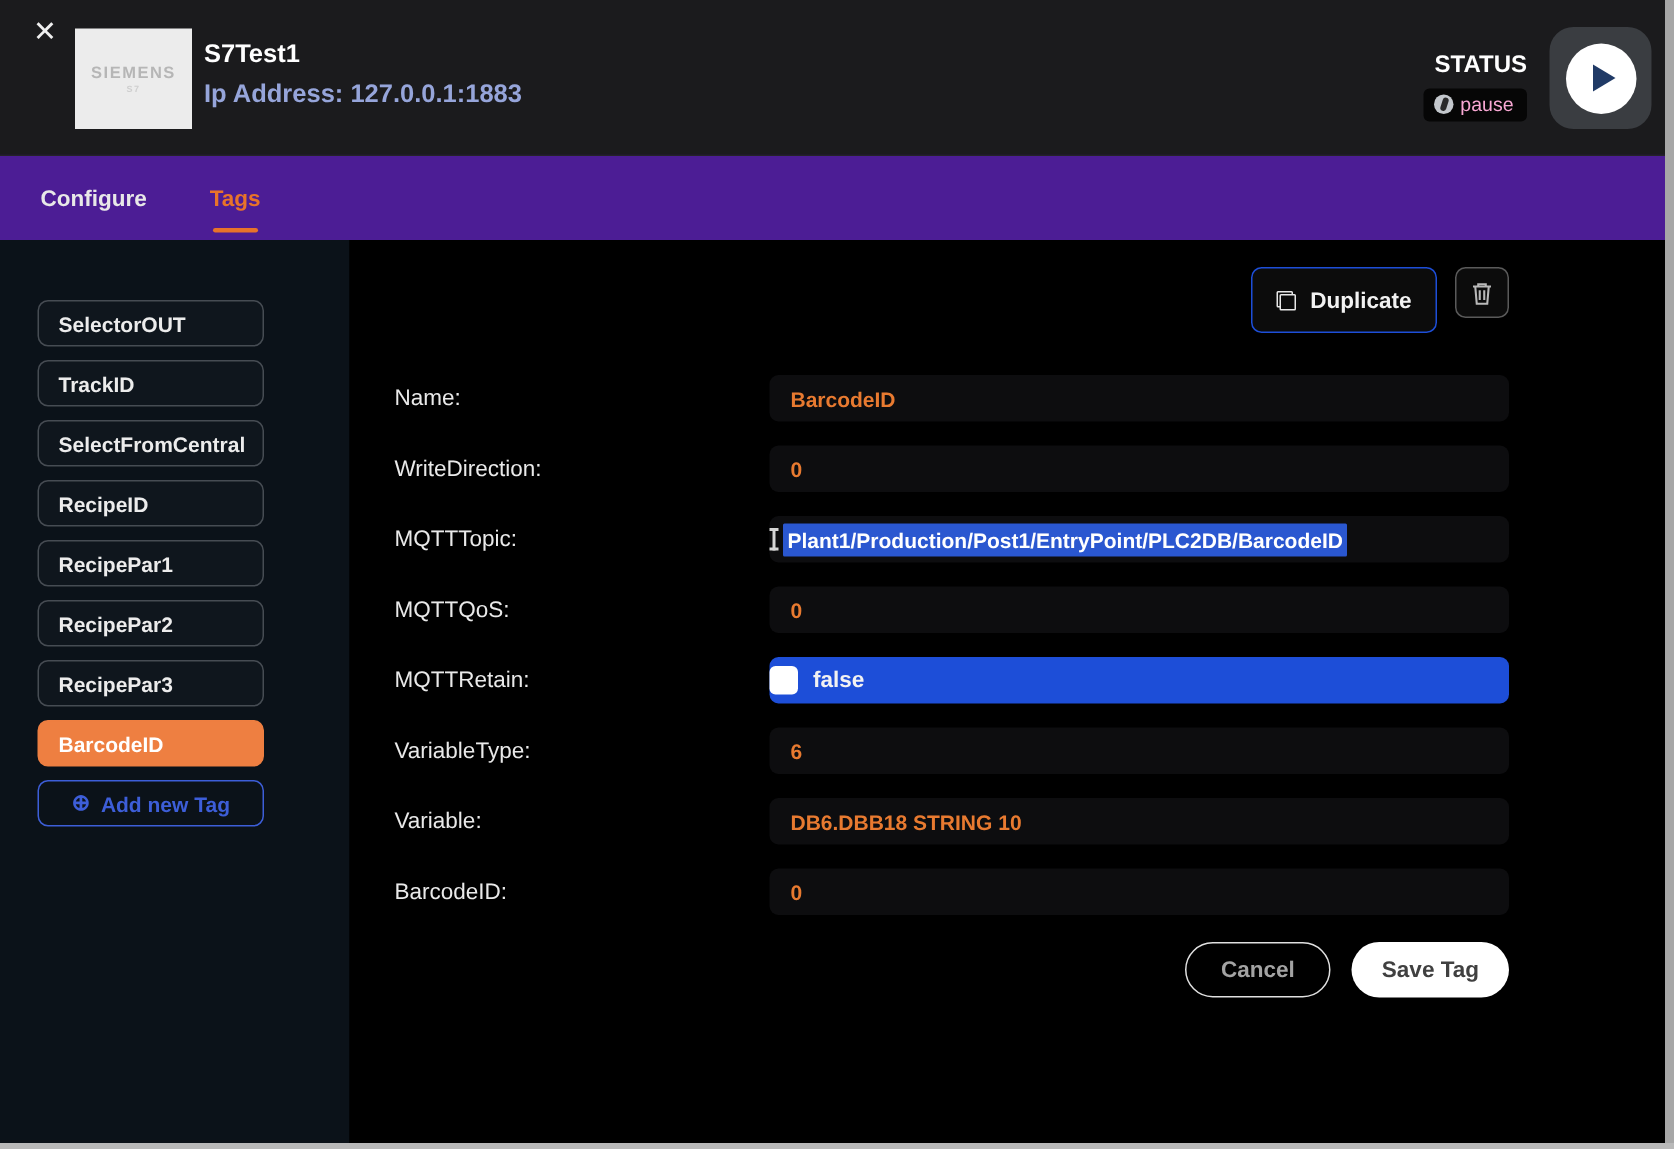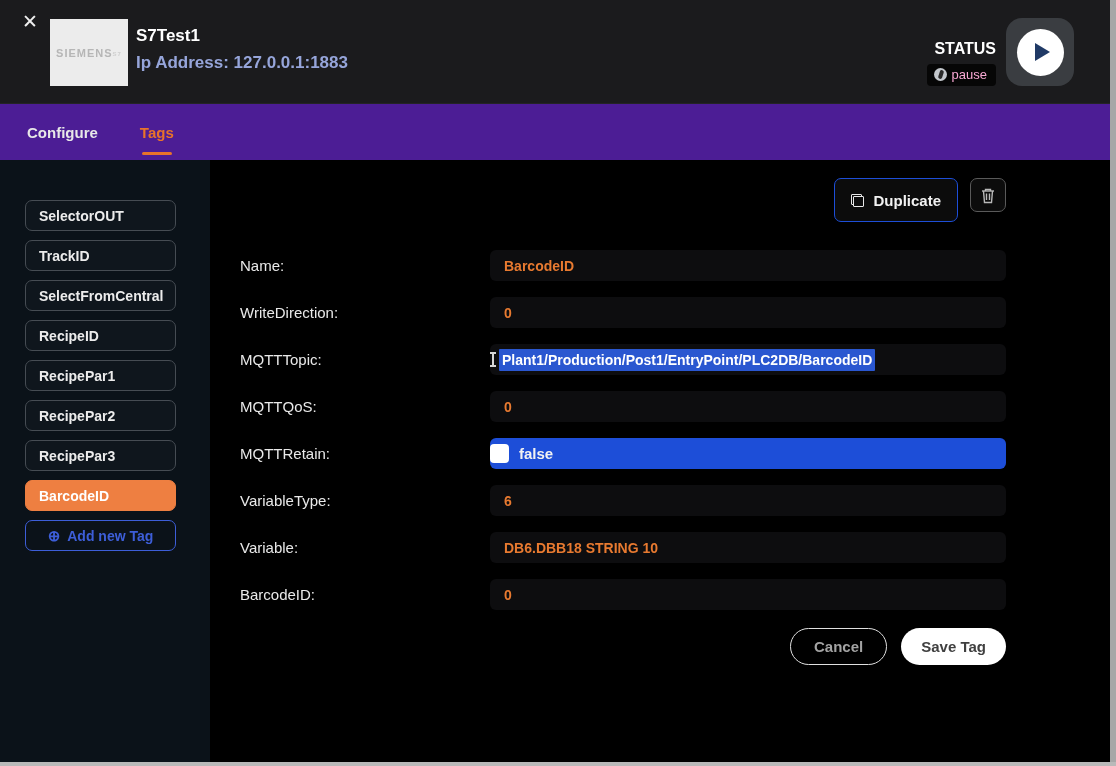--- a/index.html
+++ b/index.html
@@ -9,27 +9,27 @@
 
   
   .edge-right { position:absolute; top:0; right:0; width:6px; height:766px; background:#a7a7a7; z-index:50; }
   .edge-bottom{ position:absolute; left:0; bottom:0; width:1116px; height:4px; background:#b9b9b9; z-index:50; }
 
   
   .app-header { position:relative; height:103px; background:#1b1b1d; display:flex; align-items:flex-start; }
   .close-btn { position:absolute; left:22px; top:12px; color:#f0f0f0; font-size:19px; line-height:1;
     cursor:default; font-weight:400; }
   .logo { position:absolute; left:50px; top:19px; width:78px; height:67px; background:#ececec;
-    display:flex; flex-direction:row; align-items:center; justify-content:center; }
+    display:flex; flex-direction:column; align-items:center; justify-content:center; }
   .logo-brand { color:#b6b6b6; font-weight:700; font-size:11px; letter-spacing:1px; }
   .logo-sub { color:#cfcfcf; font-weight:700; font-size:6px; margin-top:2px; letter-spacing:1px;}
   .title-block { position:absolute; left:136px; top:26px; }
   .app-title { color:#fff; font-weight:700; font-size:17px; }
   .app-subtitle { color:#96a5da; font-weight:700; font-size:17px; margin-top:7px; }
-  .header-right { position:absolute; right:42px; top:18px; display:flex; align-items:flex-end; gap:10px; }
+  .header-right { position:absolute; right:15px; top:18px; display:flex; align-items:center; gap:15px; }
   .status-block { display:flex; flex-direction:column; align-items:flex-end; margin-top:12px; }
   .status-label { color:#fff; font-weight:700; font-size:16px; }
   .status-badge { margin-top:6px; background:#060606; border-radius:4px; padding:3px 9px 4px 7px;
     display:flex; align-items:center; gap:5px; }
   .pause-icon { width:13px; height:13px; border-radius:50%; background:#c3c7cc; position:relative; overflow:hidden;}
   .pause-icon::after { content:""; position:absolute; left:5px; top:2px; width:4px; height:9px;
     background:#2a2a2a; border-radius:2px; transform:rotate(18deg); }
   .status-value { color:#f9a8d4; font-size:13px; font-weight:400; }
   .play-btn { width:68px; height:68px; border-radius:16px; background:#3a3d41; display:flex;
     align-items:center; justify-content:center; cursor:pointer; }
@@ -42,21 +42,21 @@
   .tab-bar { height:57px; background:#4c1d95; display:flex; align-items:center; padding-left:27px; gap:42px;
     border-top:1px solid #242426; }
   .tab { position:relative; font-size:15px; font-weight:600; color:#e8e8e8; height:100%; display:flex;
     align-items:center; cursor:pointer; }
   .tab.active { color:#e8732a; }
   .tab.active::after { content:""; position:absolute; left:50%; transform:translateX(-50%); bottom:5px;
     width:30px; height:3px; background:#e8732a; border-radius:2px; }
 
   
   .content { display:flex; height:606px; }
-  .sidebar { width:210px; background:#0b1219; padding:40px 0 0 25px; flex-shrink:0; }
+  .sidebar { width:233px; background:#0b1219; padding:40px 0 0 25px; flex-shrink:0; }
   .tag-btn { width:151px; height:31px; border:1px solid #464c53; border-radius:7px; background:#0f161d;
     color:#ececec; font-size:14px; font-weight:600; display:flex; align-items:center; padding-left:13px;
     margin-bottom:9px; cursor:pointer; }
   .tag-btn.selected { background:#ee7f41; border-color:#ee7f41; color:#fff; }
   .add-tag-btn { width:151px; height:31px; border:1px solid #3d5ed8; border-radius:7px; background:transparent;
     color:#3d5ed8; font-size:14px; font-weight:600; display:flex; align-items:center; justify-content:center;
     gap:7px; cursor:pointer; }
   .add-icon { font-size:15px; line-height:1; }
 
   .main { flex:1; background:#000; padding:18px 110px 0 30px; display:flex; flex-direction:column; }

